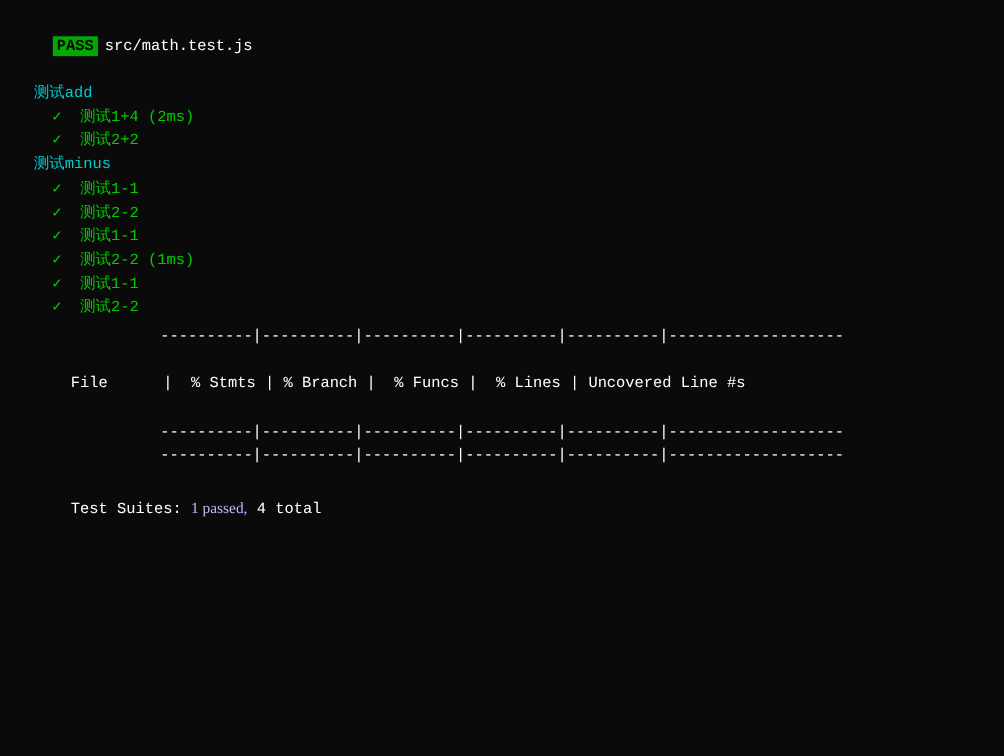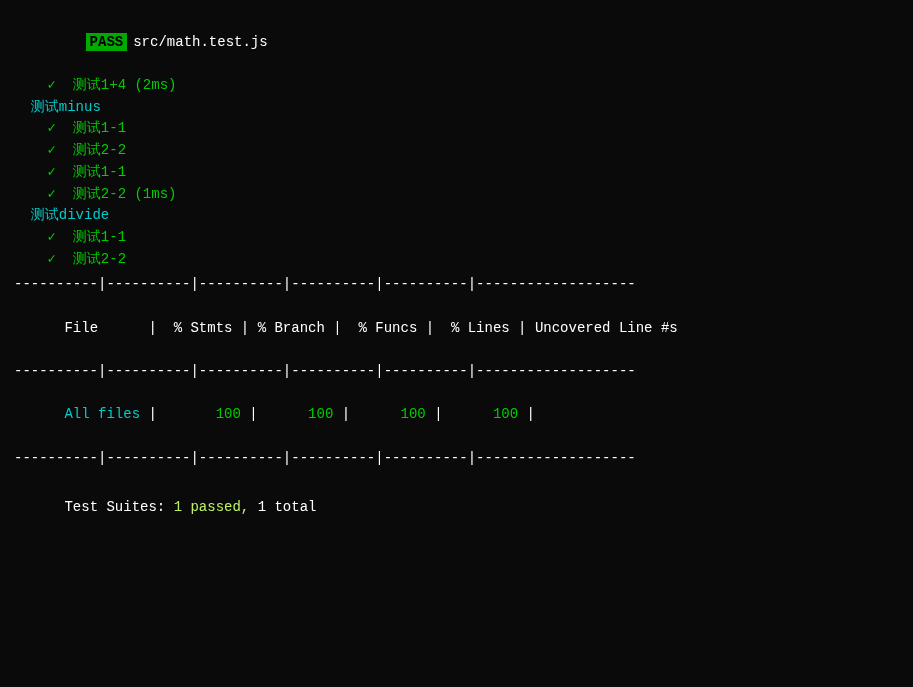--- a/index.html
+++ b/index.html
@@ -30,26 +30,25 @@
       line-height: 1.55;
       white-space: pre;
     }
 
     .pass-badge {
       background-color: #00aa00;
       color: #000000;
       font-weight: bold;
       padding: 1px 4px;
       margin-right: 6px;
-      margin-left: 38px;
     }
 
     .cyan { color: #00cccc; }
     .green { color: #00cc00; }
-    .white { color: #ffffff; }
+    .white { color: #ffffff; text-align: center; }
     .checkmark { color: #00cc00; }
 
     .table-section {
       margin-top: 4px;
     }
 
     .table-line {
       line-height: 1.55;
       white-space: pre;
       color: #ffffff;
@@ -59,61 +58,59 @@
     .cyan-link { color: #00cccc; }
 
     .summary-section {
       margin-top: 4px;
     }
 
     .summary-line {
       line-height: 1.6;
       white-space: pre;
     }
-    .passed-green { color: #bef264; }
+    .passed-green { color: #c4b5fd; font-family: Liberation Serif, serif; }
   </style>
 </head>
 <body>
 
 <div class="terminal">
 
   <div class="line">
     <span class="pass-badge">PASS</span><span class="white">src/math.test.js</span>
   </div>
 
+  <div class="line cyan">  <span>测试add</span></div>
   <div class="line">    <span class="checkmark">✓</span>  <span class="green">测试1+4 (2ms)</span></div>
+  <div class="line">    <span class="checkmark">✓</span>  <span class="green">测试2+2</span></div>
 
   <div class="line cyan">  <span>测试minus</span></div>
   <div class="line">    <span class="checkmark">✓</span>  <span class="green">测试1-1</span></div>
   <div class="line">    <span class="checkmark">✓</span>  <span class="green">测试2-2</span></div>
 
   <div class="line">    <span class="checkmark">✓</span>  <span class="green">测试1-1</span></div>
   <div class="line">    <span class="checkmark">✓</span>  <span class="green">测试2-2 (1ms)</span></div>
 
-  <div class="line cyan">  <span>测试divide</span></div>
   <div class="line">    <span class="checkmark">✓</span>  <span class="green">测试1-1</span></div>
   <div class="line">    <span class="checkmark">✓</span>  <span class="green">测试2-2</span></div>
 
   <div class="table-section">
     <div class="table-line white">----------|----------|----------|----------|----------|-------------------</div>
     <div class="table-line">
       <span class="white">File      |  % Stmts | % Branch |  % Funcs |  % Lines | Uncovered Line #s</span>
     </div>
     <div class="table-line white">----------|----------|----------|----------|----------|-------------------</div>
 
-    <div class="table-line">
-      <span class="cyan-link">All files</span><span class="white"> |</span><span class="green-val">       100</span><span class="white"> |</span><span class="green-val">      100</span><span class="white"> |</span><span class="green-val">      100</span><span class="white"> |</span><span class="green-val">      100</span><span class="white"> |</span>
-    </div>
 
     <div class="table-line white">----------|----------|----------|----------|----------|-------------------</div>
   </div>
 
   <div class="summary-section">
     <div class="summary-line">
-      <span class="white">Test Suites: </span><span class="passed-green">1 passed,</span><span class="white"> 1 total</span>
+      <span class="white">Test Suites: </span><span class="passed-green">1 passed,</span><span class="white"> 4 total</span>
     </div>
     <div class="summary-line">
       
     </div>
 
   </div>
 
 </div>
 
 </body></html>

